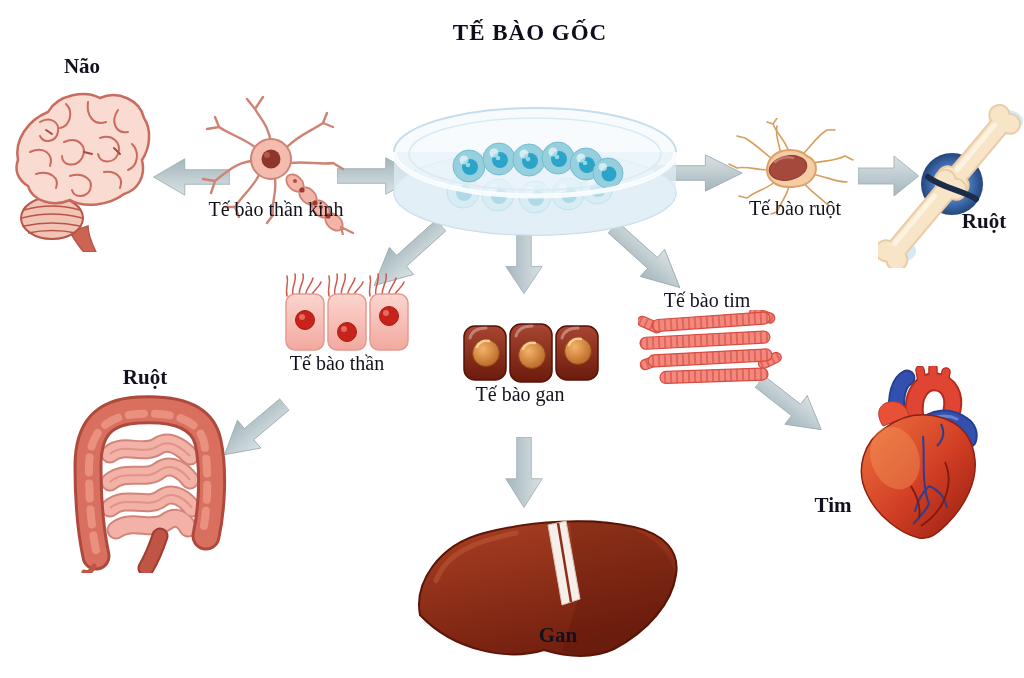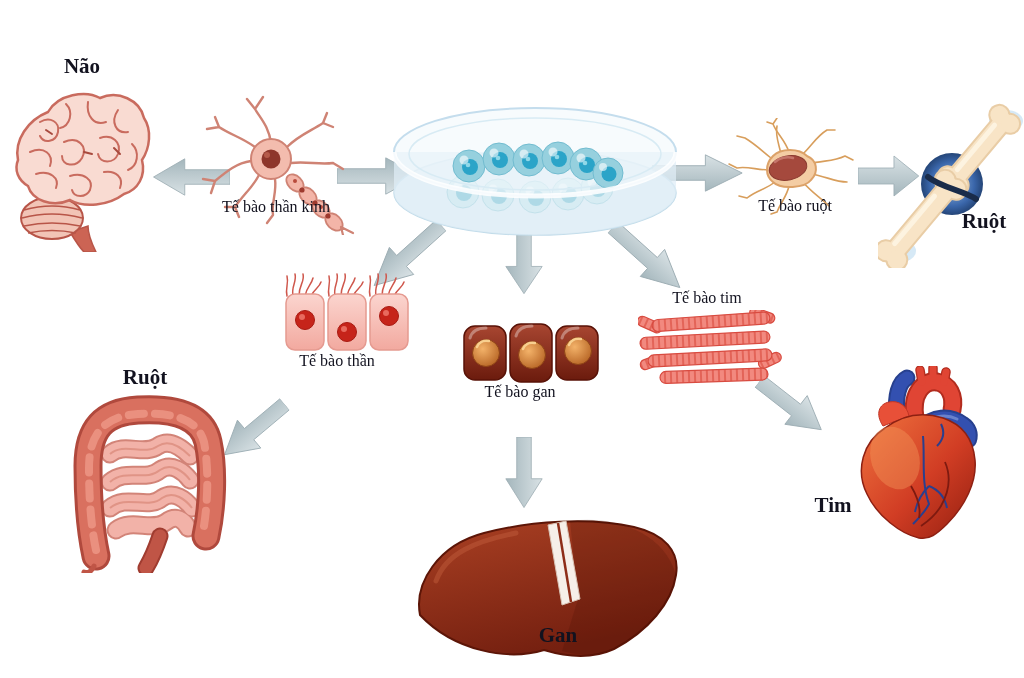--- a/index.html
+++ b/index.html
@@ -1,21 +1,21 @@
 <!DOCTYPE html>
 <html><head>
 <meta charset="utf-8">
 <style>
   html,body{margin:0;padding:0;background:#ffffff;}
   #stage{
     position:relative;width:1024px;height:678px;background:#ffffff;overflow:hidden;
     font-family:"Liberation Serif","DejaVu Serif",serif;color:#12121f;
   }
   .lbl{position:absolute;transform:translateX(-50%);white-space:nowrap;z-index:5;
-       font-size:16px;color:#12121f;}
+       font-size:20px;color:#12121f;}
   .lbl.bold{font-weight:bold;font-size:21px;}
   #title{position:absolute;transform:translateX(-50%);left:530px;top:20px;z-index:5;
          font-size:23px;font-weight:bold;letter-spacing:1px;color:#0d0d1c;white-space:nowrap;}
   .arrow{position:absolute;z-index:1;transform-origin:center center;}
   .arrow svg{display:block;width:100%;height:100%;}
   .illo{position:absolute;z-index:2;}
   .illo svg{display:block;}
 </style>
 </head>
 <body>
@@ -54,20 +54,21 @@
     </radialGradient>
     <pattern id="stri" patternUnits="userSpaceOnUse" width="6" height="12">
       <rect width="6" height="12" fill="#f2897f"></rect>
       <line x1="3" y1="0" x2="3" y2="12" stroke="#e05a4e" stroke-width="1.6"></line>
     </pattern>
   </defs>
 </svg>
 
 <div id="stage">
 
+  <div id="title">TẾ BÀO GỐC</div>
 
   <div class="arrow" style="left:152px;top:157px;width:78px;height:40px;transform:rotate(180deg)">
     <svg viewBox="0 0 100 44" preserveAspectRatio="none">
         <polygon points="0,14 58,14 58,2 98,22 58,42 58,30 0,30" fill="url(#arrowGrad)" stroke="#9cadb3" stroke-width="1"></polygon>
       </svg>
     </div>
   <div class="arrow" style="left:337px;top:156px;width:84px;height:40px;transform:rotate(180deg)">
     <svg viewBox="0 0 100 44" preserveAspectRatio="none">
         <polygon points="0,14 58,14 58,2 98,22 58,42 58,30 0,30" fill="url(#arrowGrad)" stroke="#9cadb3" stroke-width="1" transform="translate(100,0) scale(-1,1)"></polygon>
       </svg>

